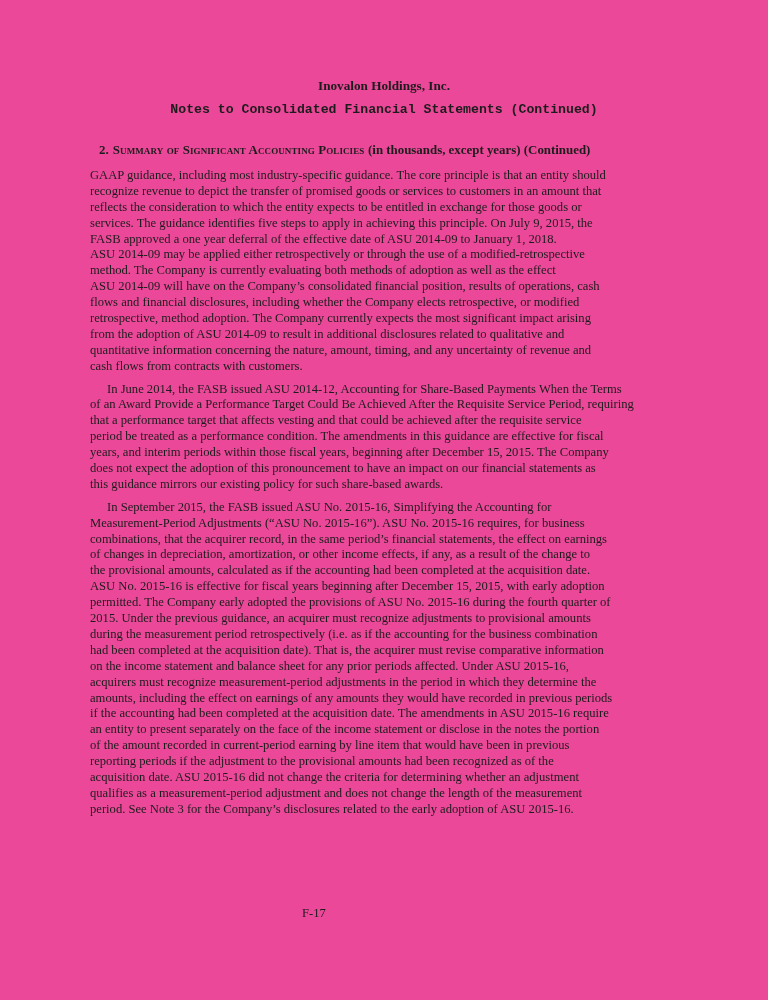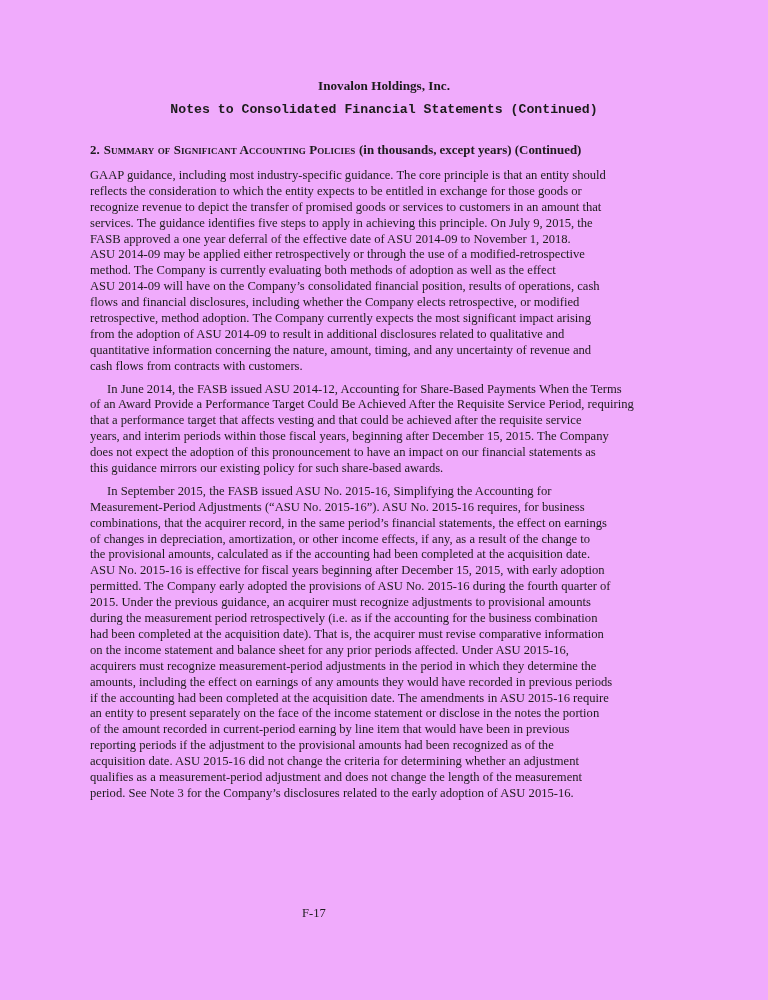--- a/index.html
+++ b/index.html
@@ -6,36 +6,36 @@
   html, body { margin: 0; padding: 0; }
   body {
     width: 768px; height: 1000px;
     background: #ffffff;
     font-family: "Liberation Serif", "DejaVu Serif", serif;
     color: #1c1c1c;
   }
   #doc {
     position: relative;
     width: 768px; height: 1000px;
-    background: #f0abfc;
+    background: #ec4899;
     overflow: hidden;
   }
   .header {
     position: absolute;
     top: 78px; left: 0;
     width: 768px;
     text-align: center;
     font-weight: bold;
     font-size: 13.2px;
     line-height: 16px;
   }
   .header .sub { margin-top: 8px; font-family: Liberation Mono, monospace; }
   .section-heading {
     position: absolute;
-    top: 142px; left: 90px;
+    top: 142px; left: 99px;
     width: 596px;
     font-weight: bold;
     font-size: 12.9px;
     line-height: 16px;
     white-space: nowrap;
   }
   .section-heading .num { margin-right: 0.32em; }
   .section-heading .sc { font-variant: small-caps; letter-spacing: 0.1px; }
   .section-heading .suffix { margin-left: 0.28em; }
   .content {
@@ -67,37 +67,38 @@
     <div class="sub">Notes to Consolidated Financial Statements (Continued)</div>
   </div>
 
   <div class="section-heading">
     <span class="num">2.</span><span class="sc">Summary of Significant Accounting Policies</span><span class="suffix">(in thousands, except years) (Continued)</span>
   </div>
 
   <div class="content">
       <div class="para">
         <div class="line"><span class="ls"><span>GAAP guidance, including most industry-specific guidance. The core principle is that an entity should</span></span></div>
+        <div class="line"><span class="ls"><span>recognize revenue to depict the transfer of promised goods or services to customers in an amount that</span></span></div>
         <div class="line"><span class="ls"><span>reflects the consideration to which the entity expects to be entitled in exchange for those goods or</span></span></div>
-        <div class="line"><span class="ls"><span>recognize revenue to depict the transfer of promised goods or services to customers in an amount that</span></span></div>
         <div class="line"><span class="ls"><span>services. The guidance identifies five steps to apply in achieving this principle. On July 9, 2015, the</span></span></div>
-        <div class="line"><span class="ls"><span>FASB approved a one year deferral of the effective date of ASU 2014-09 to November 1, 2018.</span></span></div>
+        <div class="line"><span class="ls"><span>FASB approved a one year deferral of the effective date of ASU 2014-09 to January 1, 2018.</span></span></div>
         <div class="line"><span class="ls"><span>ASU 2014-09 may be applied either retrospectively or through the use of a modified-retrospective</span></span></div>
         <div class="line"><span class="ls"><span>method. The Company is currently evaluating both methods of adoption as well as the effect</span></span></div>
         <div class="line"><span class="ls"><span>ASU 2014-09 will have on the Company’s consolidated financial position, results of operations, cash</span></span></div>
         <div class="line"><span class="ls"><span>flows and financial disclosures, including whether the Company elects retrospective, or modified</span></span></div>
         <div class="line"><span class="ls"><span>retrospective, method adoption. The Company currently expects the most significant impact arising</span></span></div>
         <div class="line"><span class="ls"><span>from the adoption of ASU 2014-09 to result in additional disclosures related to qualitative and</span></span></div>
         <div class="line"><span class="ls"><span>quantitative information concerning the nature, amount, timing, and any uncertainty of revenue and</span></span></div>
         <div class="line"><span class="ls"><span>cash flows from contracts with customers.</span></span></div>
       </div>
       <div class="para indent">
         <div class="line"><span class="ls"><span>In June 2014, the FASB issued ASU 2014-12, </span><span class="it">Accounting for Share-Based Payments When the Terms</span></span></div>
         <div class="line"><span class="ls"><span class="it">of an Award Provide a Performance Target Could Be Achieved After the Requisite Service Period,</span><span> requiring</span></span></div>
         <div class="line"><span class="ls"><span>that a performance target that affects vesting and that could be achieved after the requisite service</span></span></div>
+        <div class="line"><span class="ls"><span>period be treated as a performance condition. The amendments in this guidance are effective for fiscal</span></span></div>
         <div class="line"><span class="ls"><span>years, and interim periods within those fiscal years, beginning after December 15, 2015. The Company</span></span></div>
         <div class="line"><span class="ls"><span>does not expect the adoption of this pronouncement to have an impact on our financial statements as</span></span></div>
         <div class="line"><span class="ls"><span>this guidance mirrors our existing policy for such share-based awards.</span></span></div>
       </div>
       <div class="para indent">
         <div class="line"><span class="ls"><span>In September 2015, the FASB issued ASU No. 2015-16, Simplifying the Accounting for</span></span></div>
         <div class="line"><span class="ls"><span>Measurement-Period Adjustments (“ASU No. 2015-16”). ASU No. 2015-16 requires, for business</span></span></div>
         <div class="line"><span class="ls"><span>combinations, that the acquirer record, in the same period’s financial statements, the effect on earnings</span></span></div>
         <div class="line"><span class="ls"><span>of changes in depreciation, amortization, or other income effects, if any, as a result of the change to</span></span></div>
         <div class="line"><span class="ls"><span>the provisional amounts, calculated as if the accounting had been completed at the acquisition date.</span></span></div>

